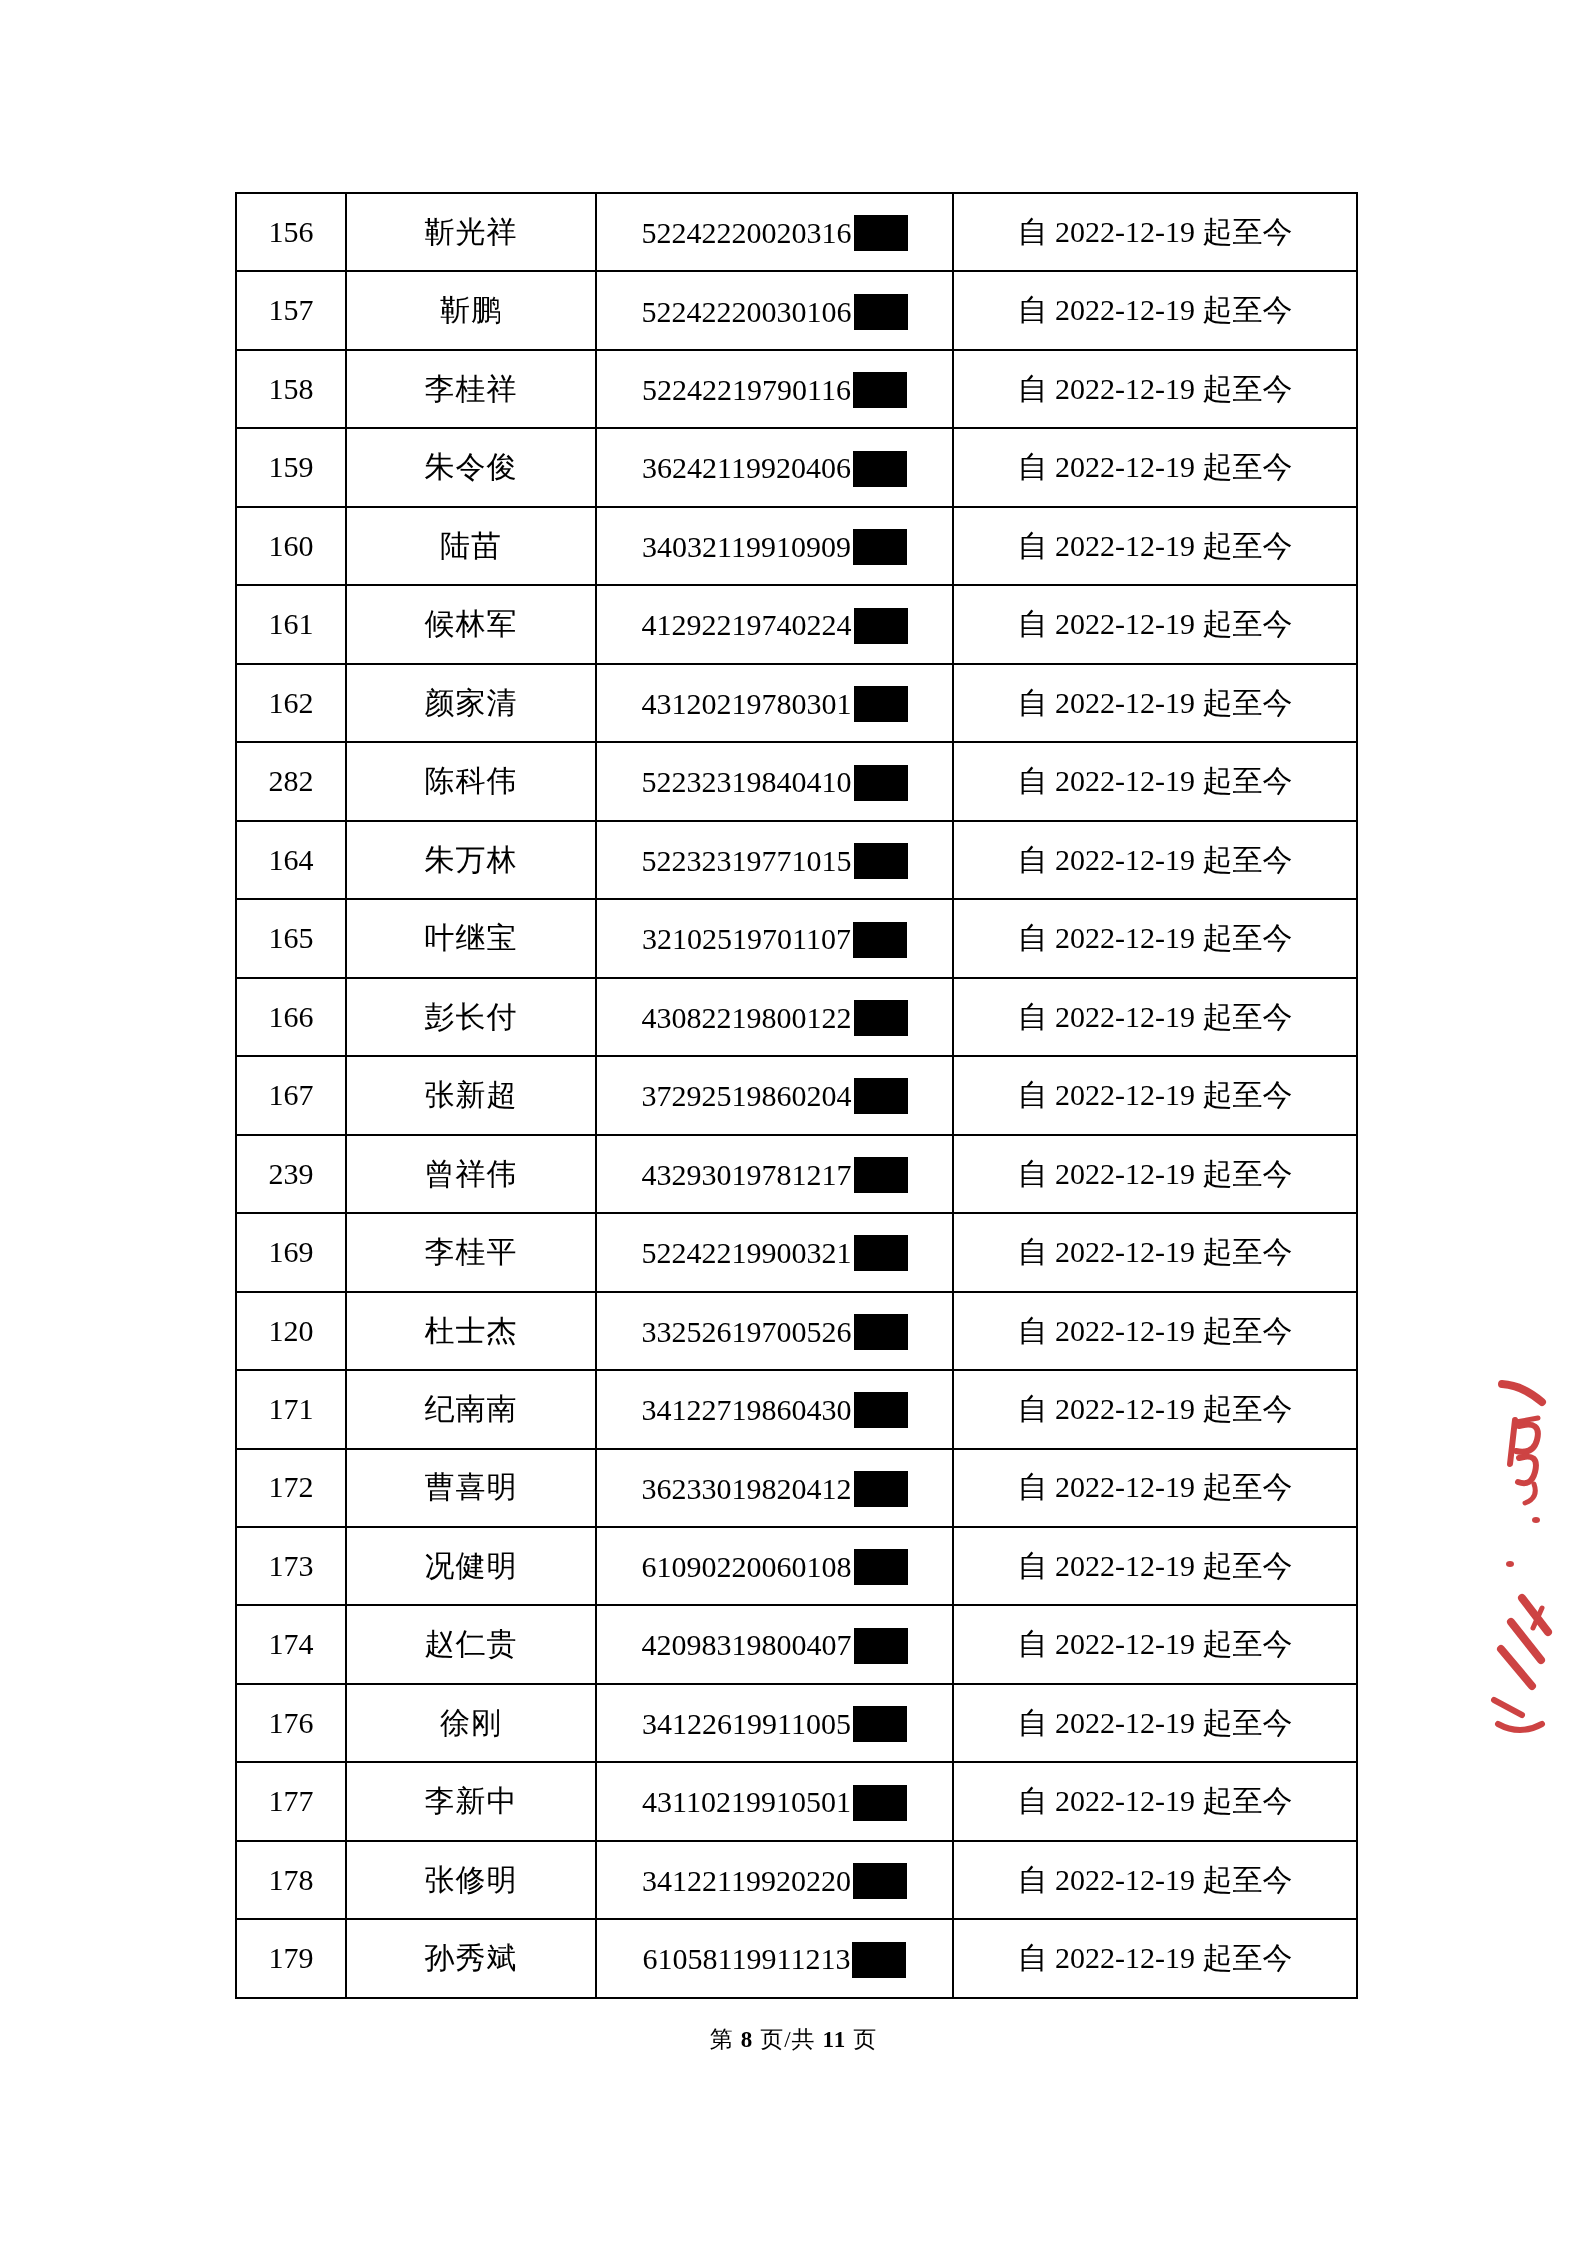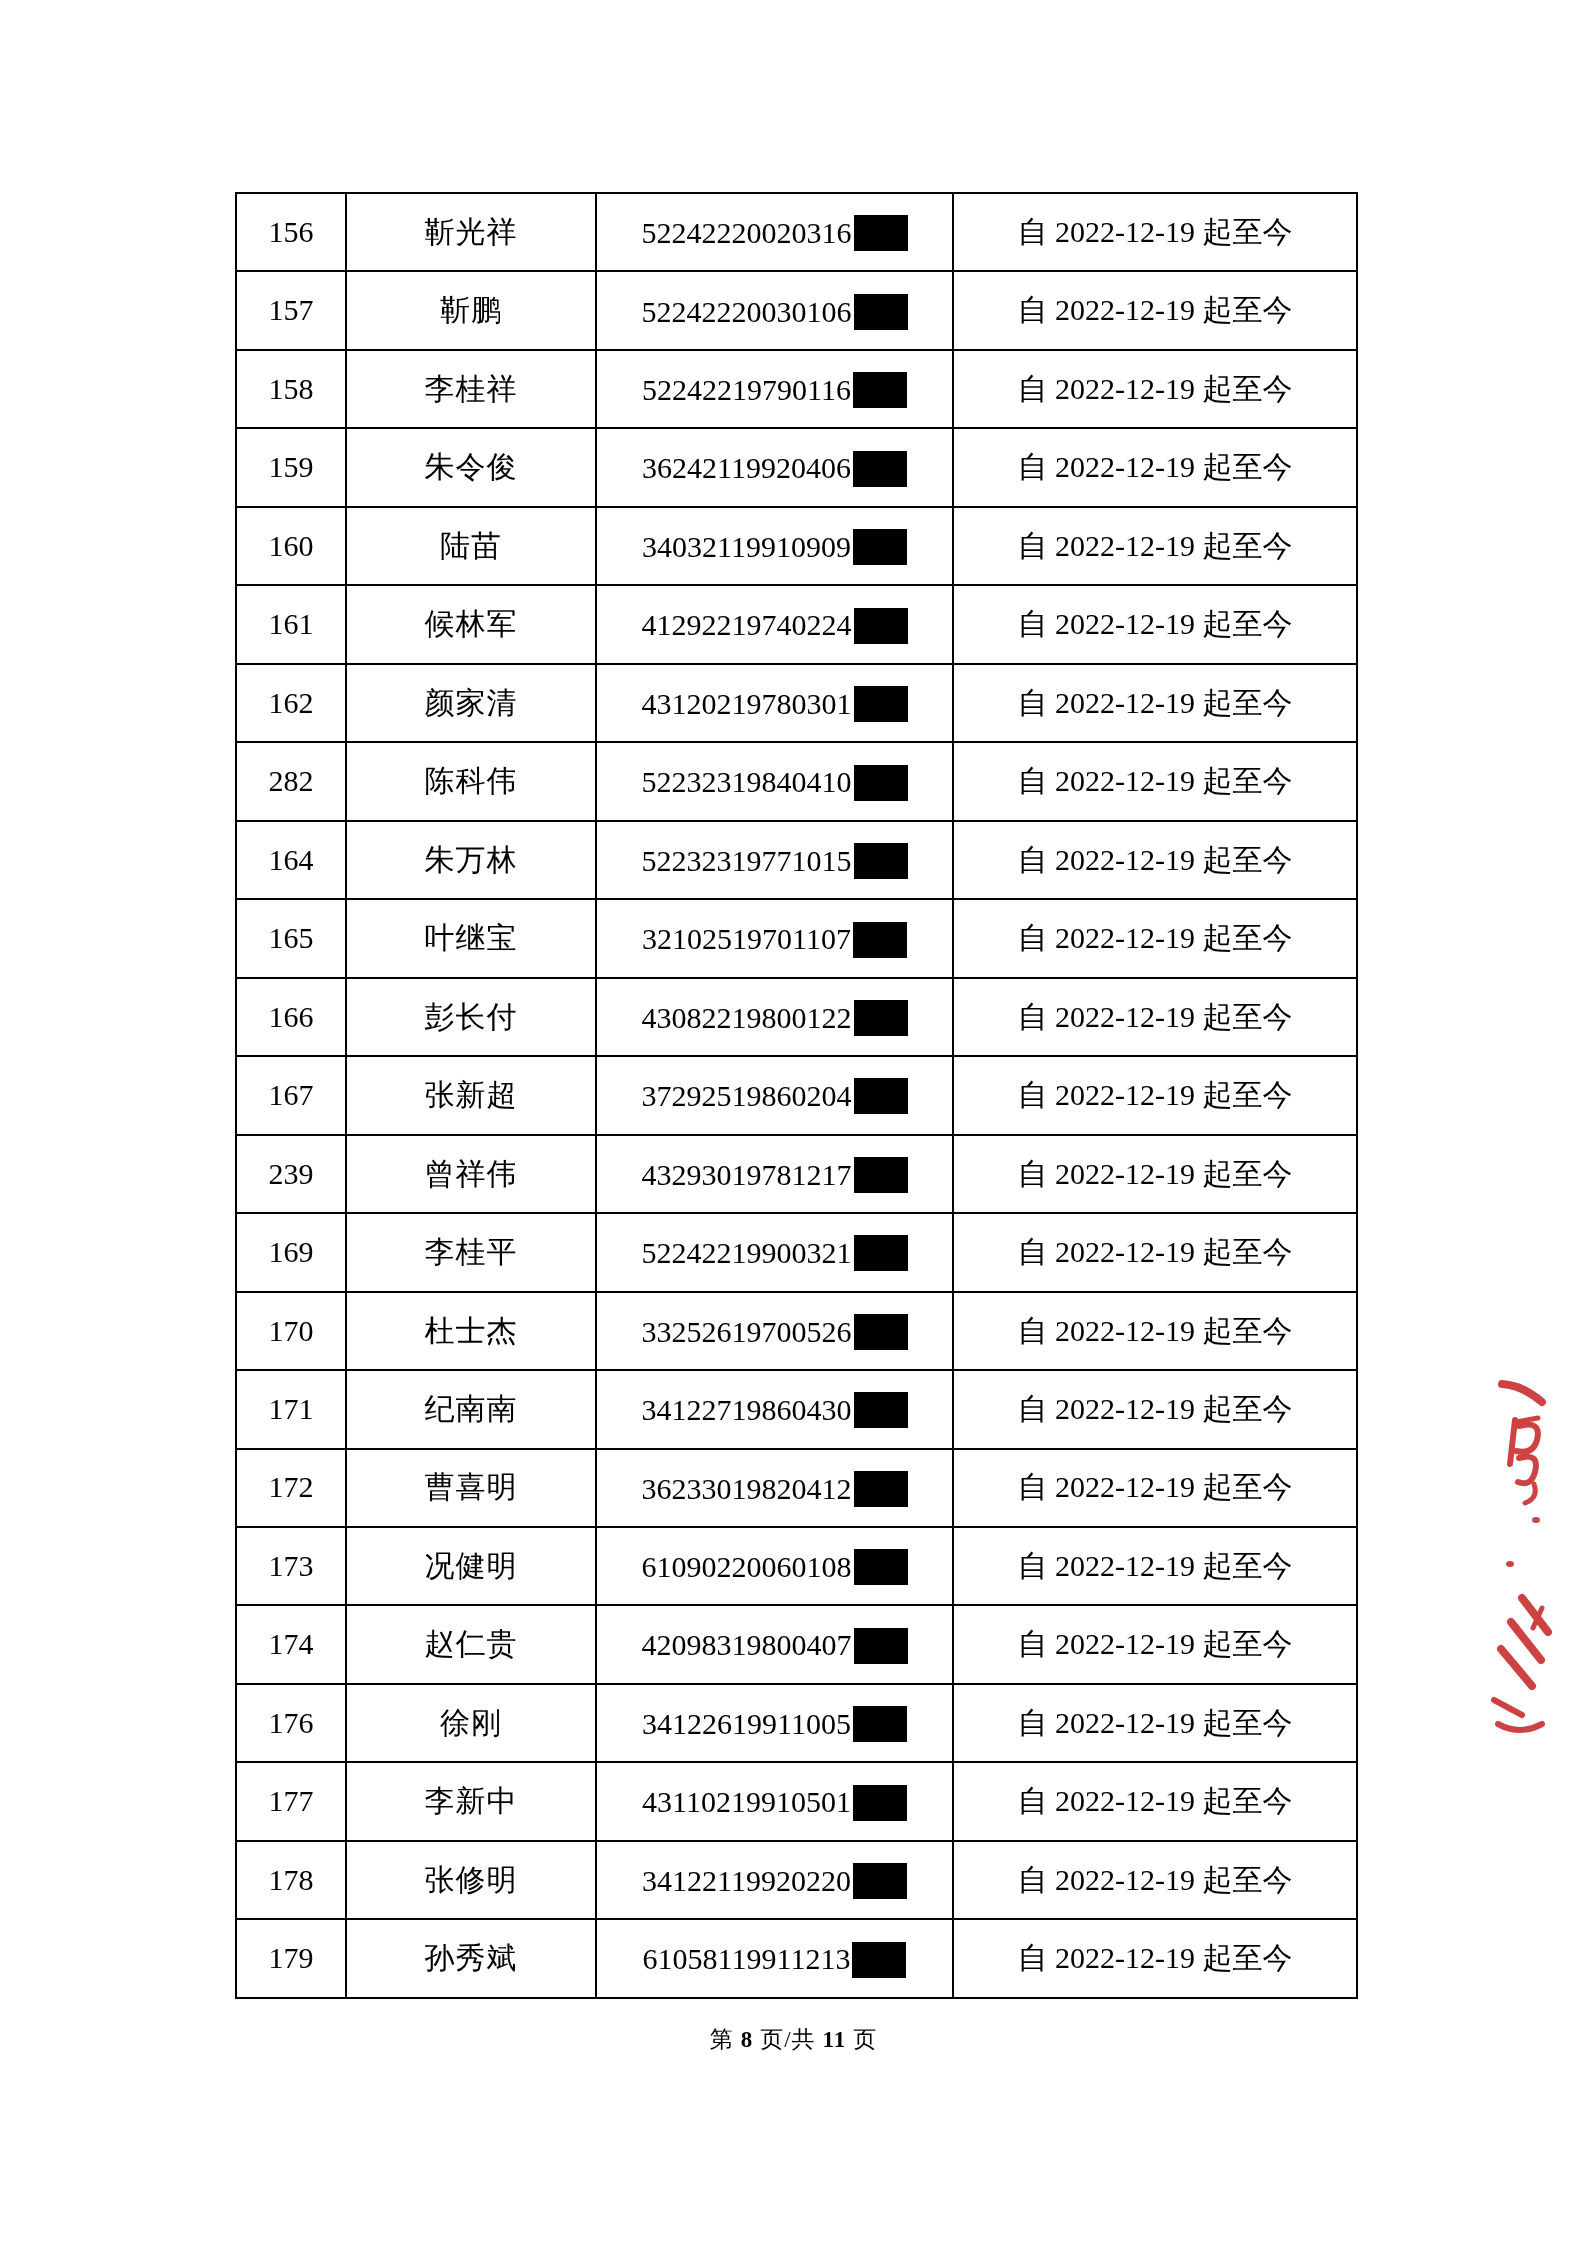--- a/index.html
+++ b/index.html
@@ -195,21 +195,21 @@
     <tr>
       <td class="c-no">169</td>
       <td class="c-name">李桂平</td>
       <td class="c-id">
         <span class="id-text">52242219900321</span><span class="redact"></span>
       </td>
       <td class="c-period">自 2022-12-19 起至今</td>
     </tr>
 
     <tr>
-      <td class="c-no">170</td>
+      <td class="c-no">120</td>
       <td class="c-name">杜士杰</td>
       <td class="c-id">
         <span class="id-text">33252619700526</span><span class="redact"></span>
       </td>
       <td class="c-period">自 2022-12-19 起至今</td>
     </tr>
 
     <tr>
       <td class="c-no">171</td>
       <td class="c-name">纪南南</td>

